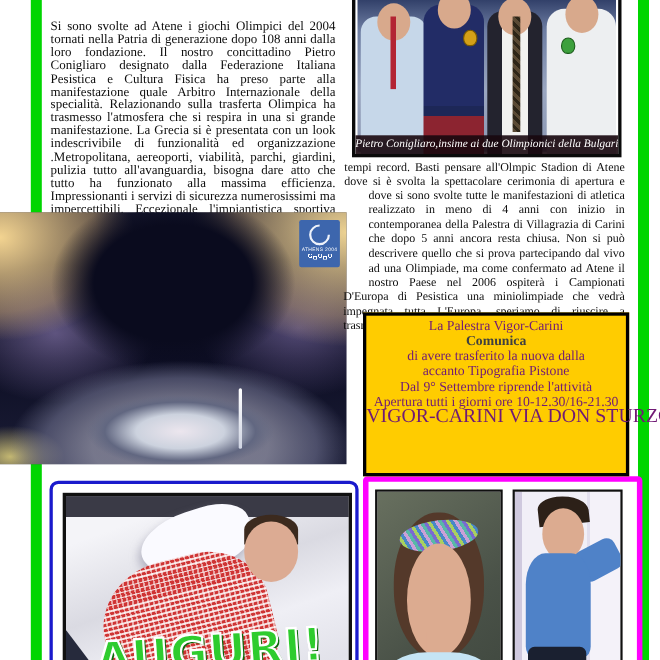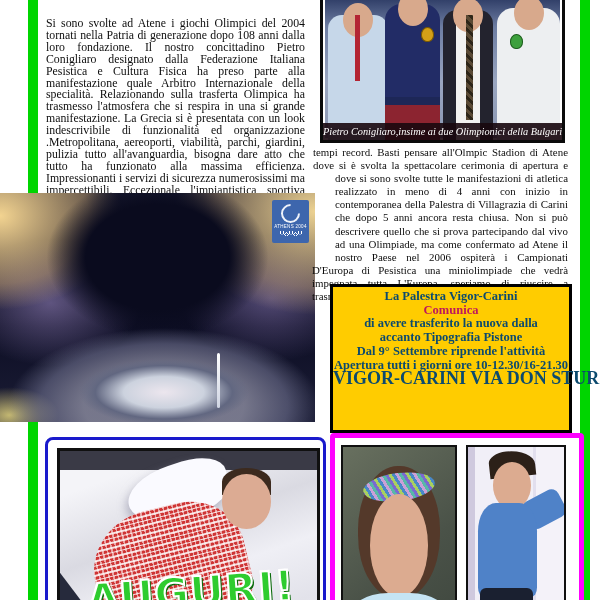--- a/index.html
+++ b/index.html
@@ -76,22 +76,22 @@
       radial-gradient(circle 2px at 11px 1.5px, transparent 1.2px,#fff 1.3px 2px,transparent 2.1px),
       radial-gradient(circle 2px at 20px 1.5px, transparent 1.2px,#fff 1.3px 2px,transparent 2.1px),
       radial-gradient(circle 2px at 6.5px 3.5px, transparent 1.2px,#fff 1.3px 2px,transparent 2.1px),
       radial-gradient(circle 2px at 15.5px 3.5px, transparent 1.2px,#fff 1.3px 2px,transparent 2.1px);}
 
   
   .announce-box{
     position:absolute;left:330px;top:284px;width:236px;height:140px;z-index:3;
     background:#ffcc00;border:3px solid #000;text-align:center;padding-top:3px;
   }
-  .announce-line{font-size:12.5px;line-height:13.7px;color:#0c4a6e;white-space:nowrap;font-weight:bold;}
-  .announce-line.green{color:#be185d;font-weight:bold;}
+  .announce-line{font-size:12.5px;line-height:13.7px;color:#701a75;white-space:nowrap;}
+  .announce-line.green{color:#404040;font-weight:bold;}
   .announce-line.big{font-size:18px;}
 
   
   .blue-box{
     position:absolute;left:45px;top:437px;width:257px;height:210px;z-index:2;
     border:3px solid #1a1acc;border-radius:8px;background:#fff;padding:8px 9px;
   }
   .baby-photo{position:relative;width:100%;height:100%;border:3px solid #101010;overflow:hidden;
     background:
       linear-gradient(#3a3a46 0 9%, rgba(58,58,70,0) 9%),

